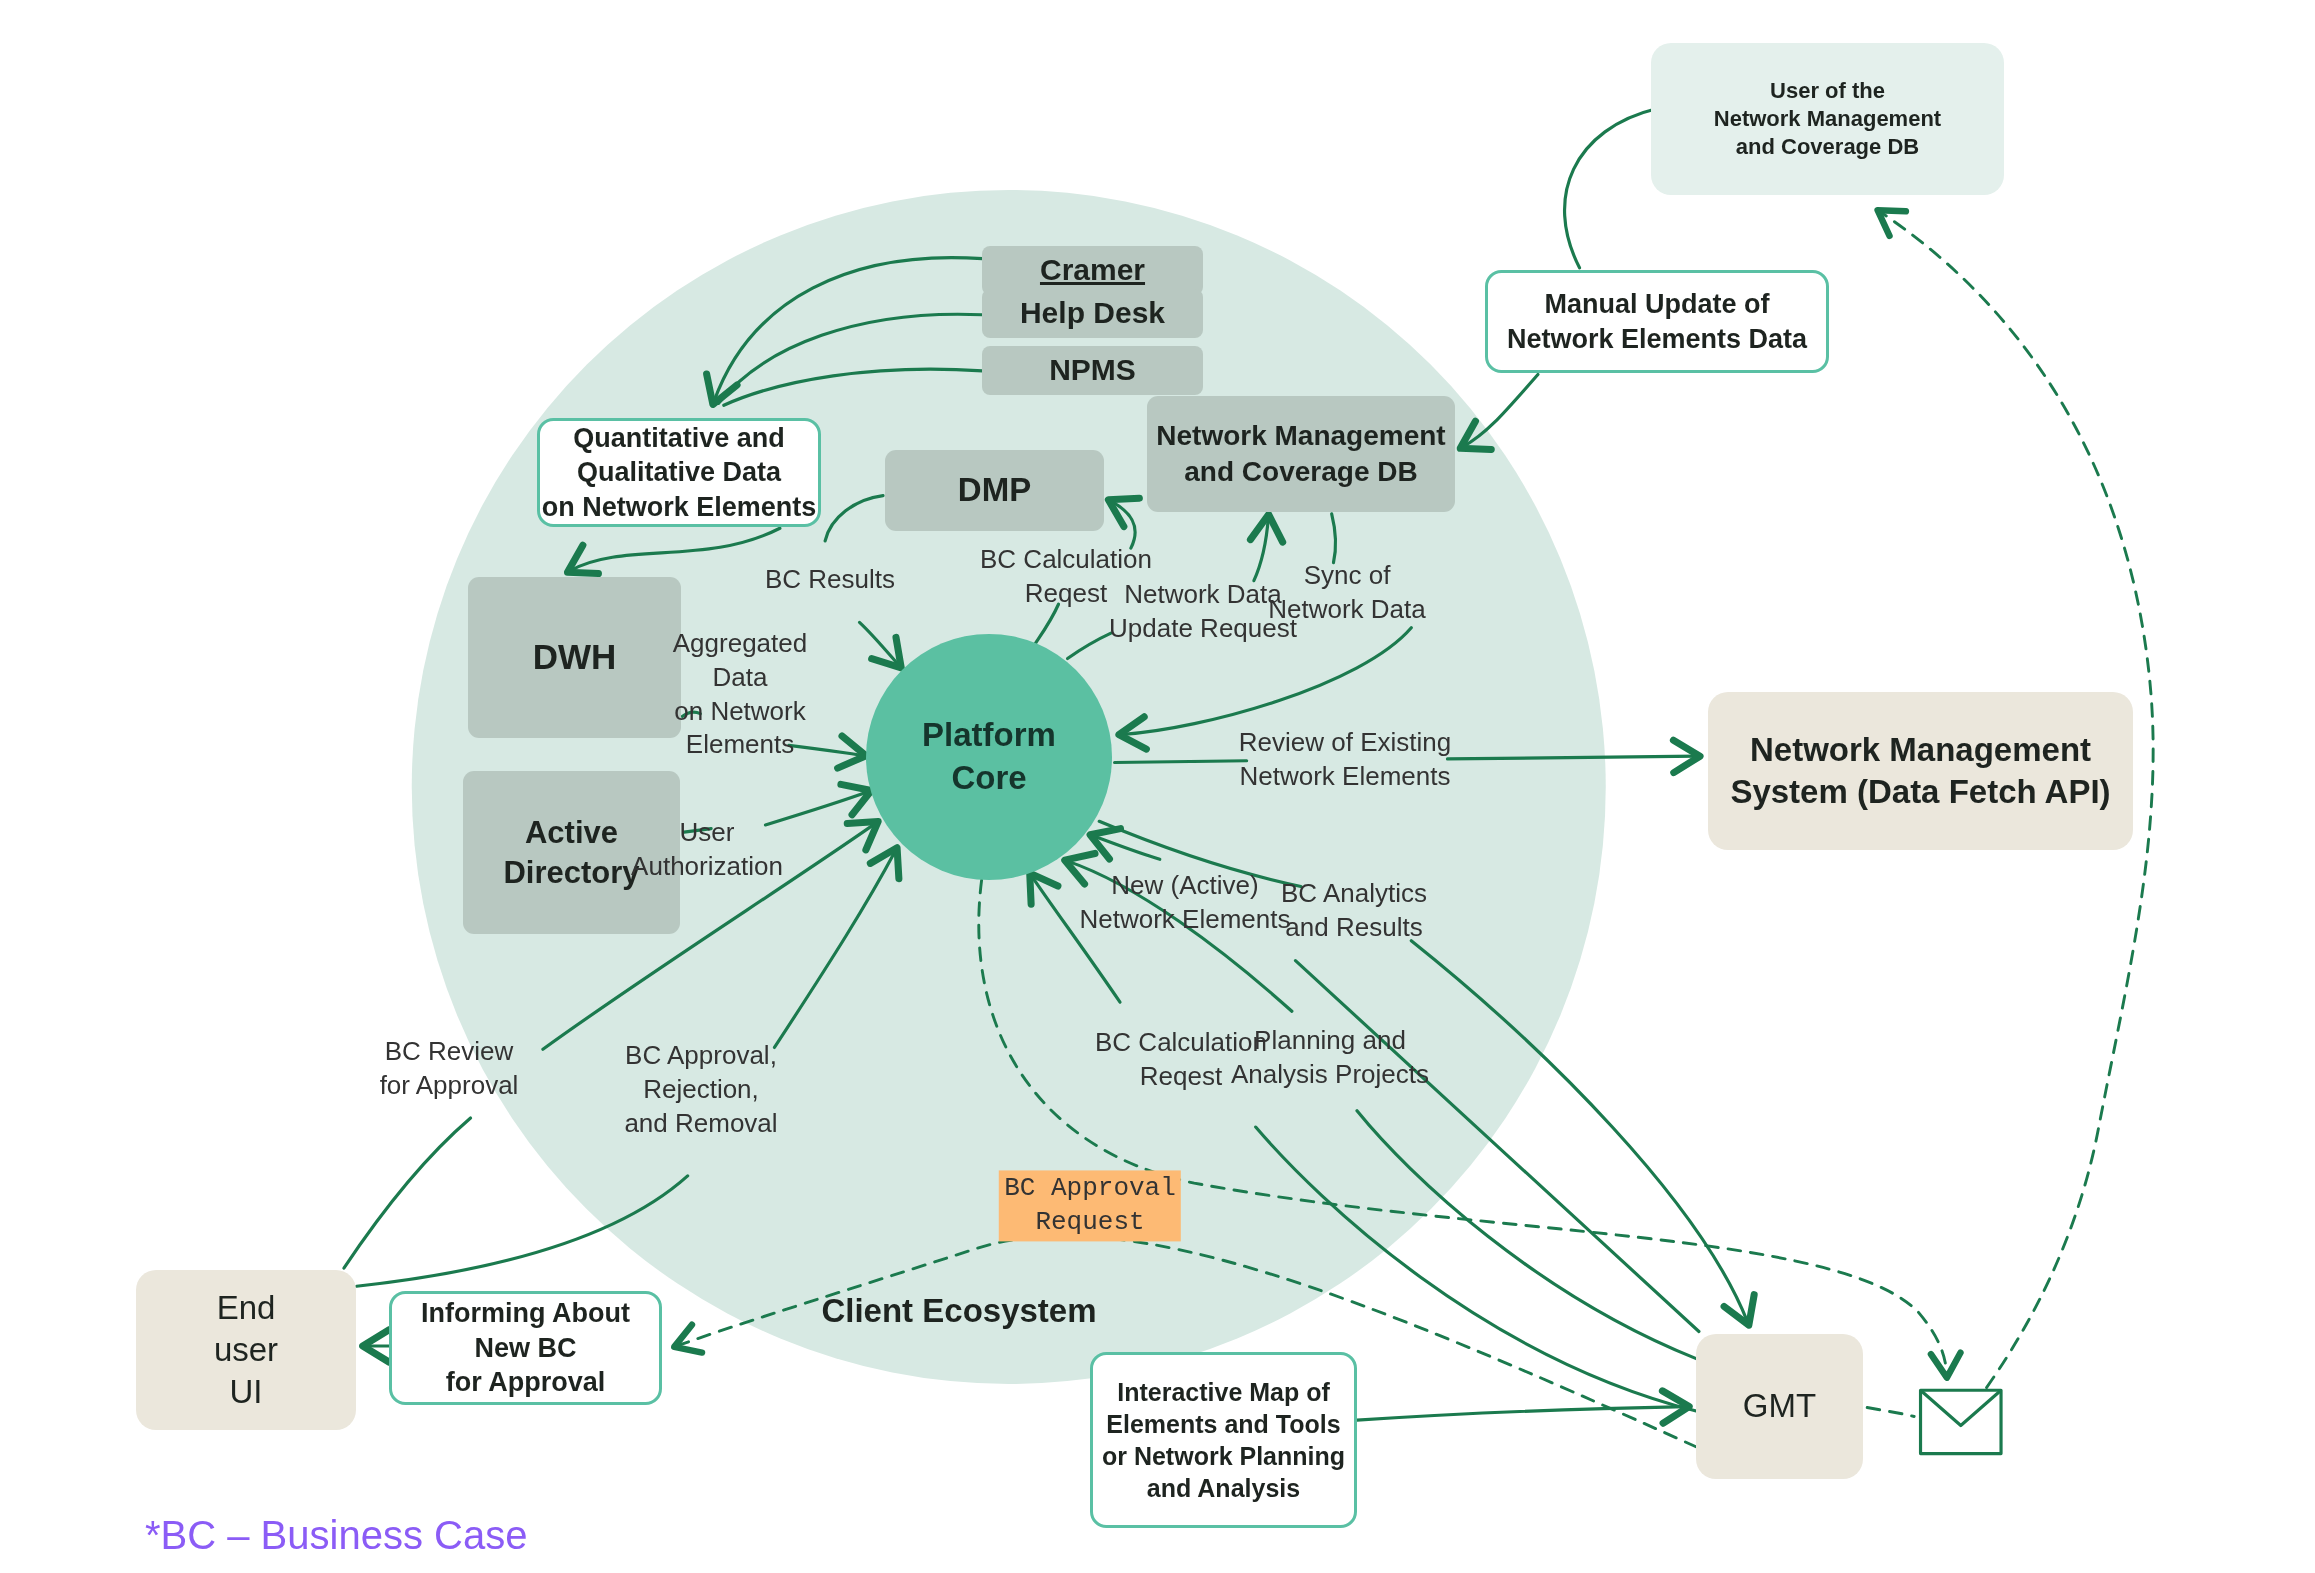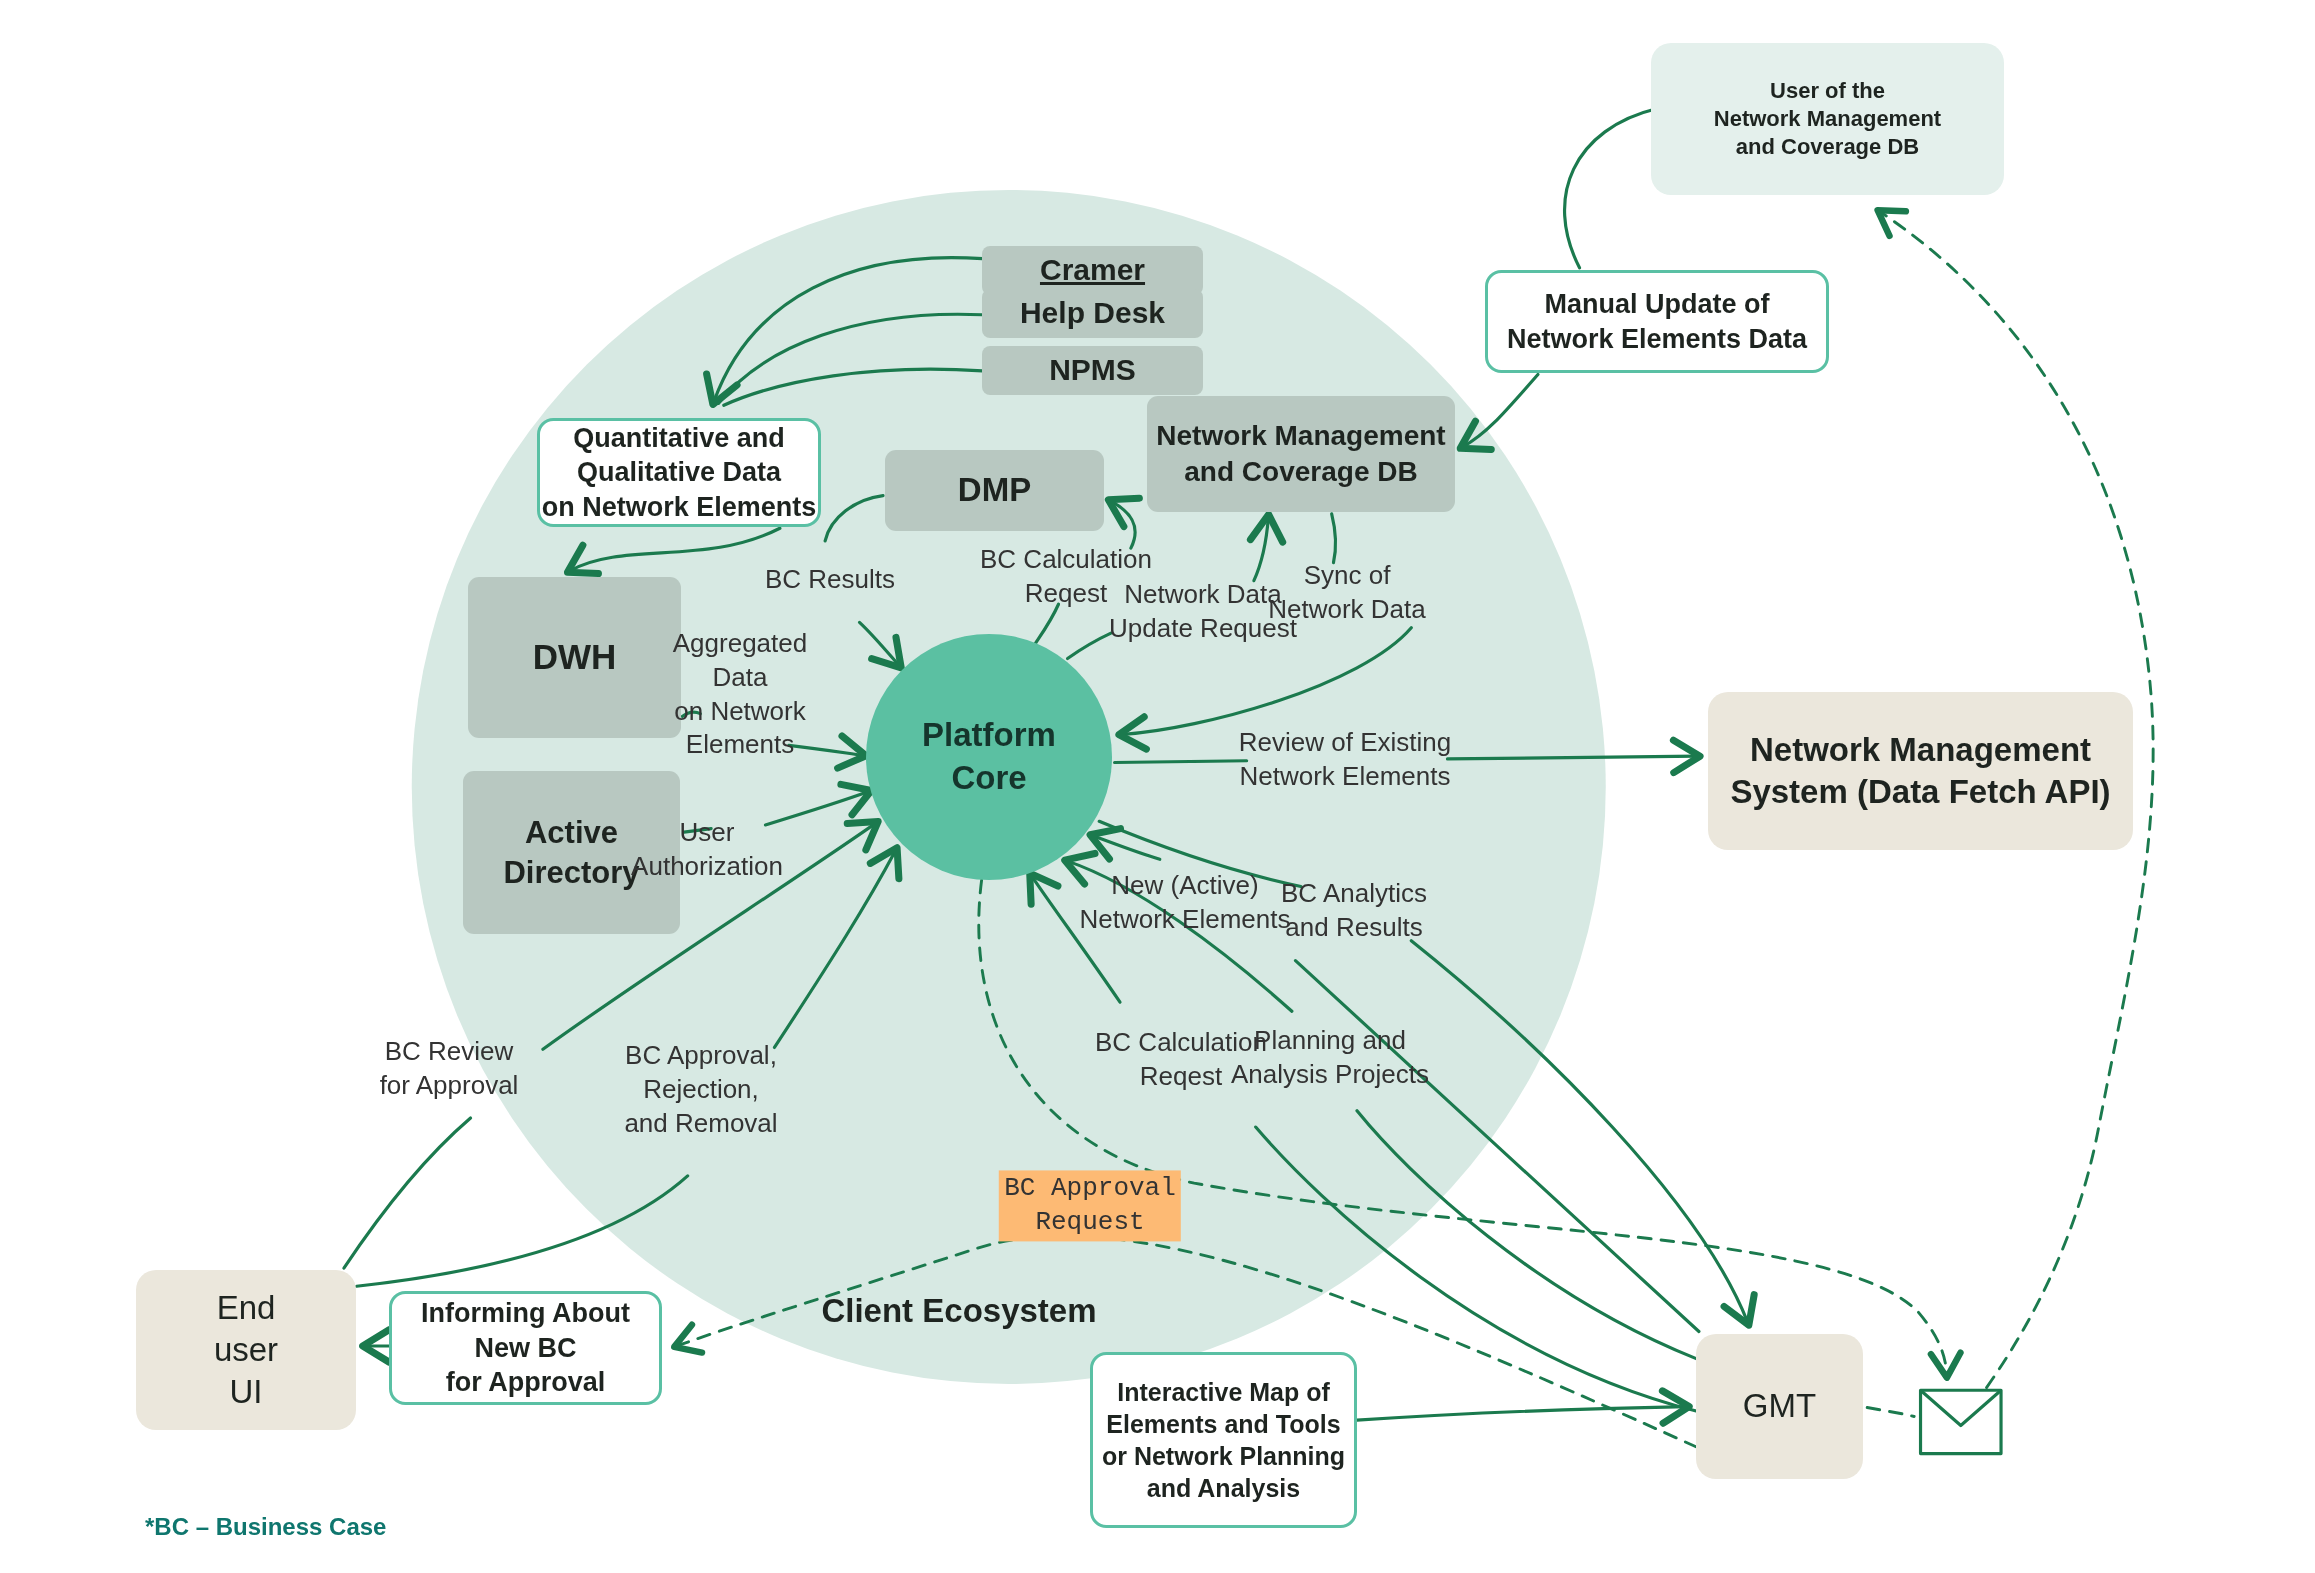--- a/index.html
+++ b/index.html
@@ -15,21 +15,21 @@
   .beige{background:#ebe7dc;border-radius:20px;}
   .whitebx{background:#ffffff;border:3.2px solid #5ac0a4;border-radius:16.3px;font-weight:700;}
   .lightbx{background:#e4f0ec;border-radius:20px;font-weight:700;}
   .core{position:absolute;background:#5bc0a2;border-radius:50%;
         display:flex;align-items:center;justify-content:center;text-align:center;
         white-space:pre-line;font-weight:700;font-size:33px;color:#15352c;line-height:1.3;}
   .lbl{position:absolute;transform:translate(-50%,-50%);text-align:center;
        white-space:pre-line;color:#333333;font-size:26px;line-height:1.3;}
   .lbl.bold{font-weight:700;color:#1e2420;}
   .lbl.masked{background:#fdba74;padding:1.8px 5.4px;font-family:Liberation Mono, monospace;}
-  .footnote{position:absolute;font-weight:700;font-size:24px;color:#0f766e;}
+  .footnote{position:absolute;font-weight:400;font-size:40px;color:#8b5cf6;}
 </style>
 </head>
 <body>
 
 <div id="stage">
 
   <svg class="layer" width="2316" height="1573" viewBox="0 0 2560 1739">
     <defs>
       <marker id="arw" viewBox="0 0 14 14" refX="10" refY="7" markerWidth="13" markerHeight="13" orient="auto">
         <path d="M2,1.5 L11,7 L2,12.5" fill="none" stroke="#1b7a4e" stroke-width="2.4" stroke-linecap="round" stroke-linejoin="round"></path>

